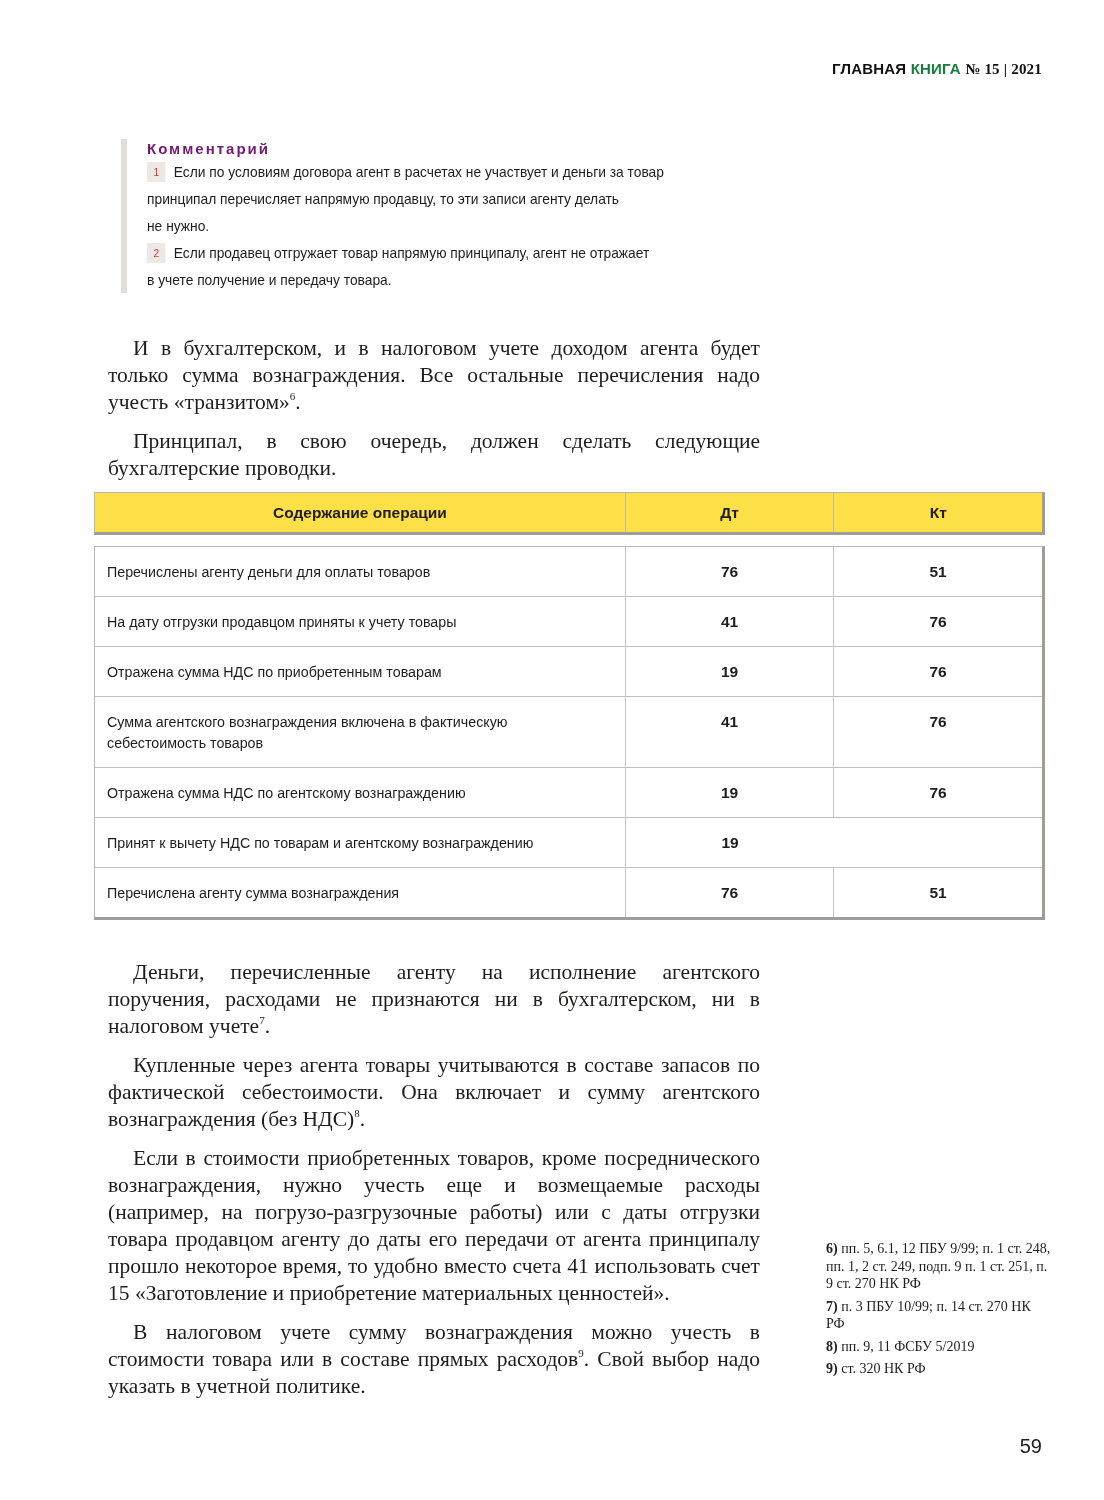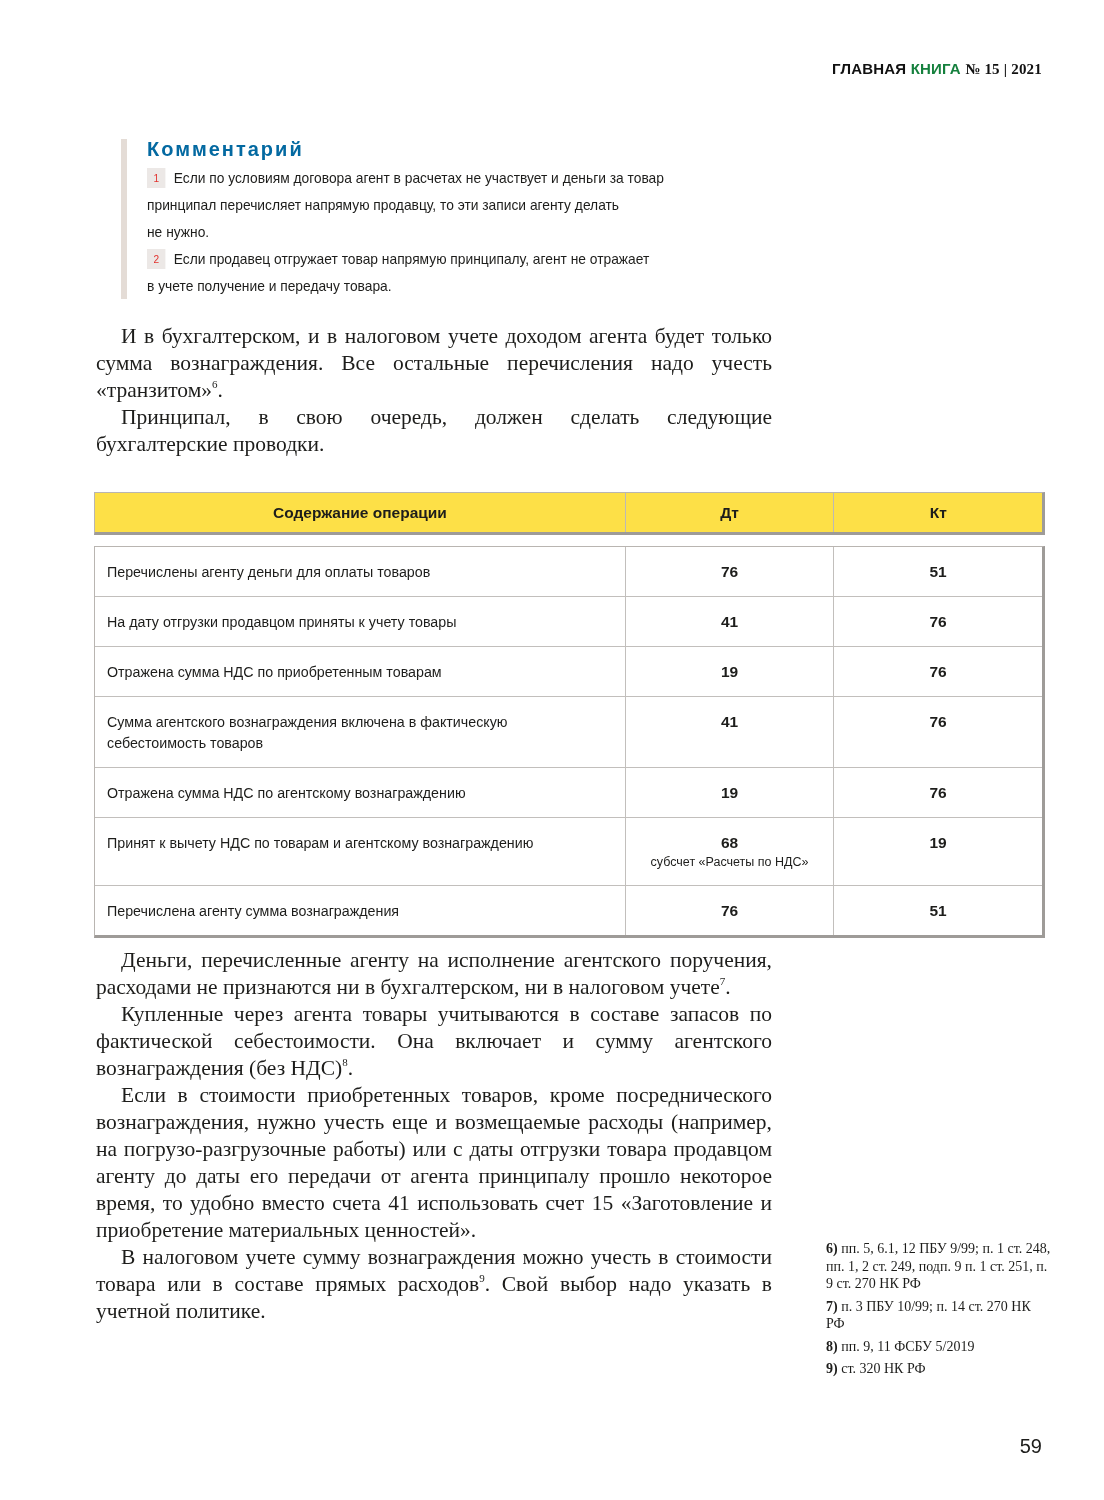--- a/index.html
+++ b/index.html
@@ -16,35 +16,35 @@
   .header .brand-b { color: #15803d; font-weight: 900; }
   .header .issue { font-family: "Liberation Serif", serif; font-weight: bold; }
 
   .comment {
     position: absolute; left: 121px; top: 139px; width: 640px;
     border-left: 6px solid #e4dcd6; padding-left: 20px;
     font-family: "Liberation Sans", sans-serif; font-size: 15px; color: #1d1d1b;
     line-height: 27px;
   }
   .comment-title {
-    color: #0369a1; font-weight: bold; letter-spacing: 2px; font-size: 20px;
-    line-height: 18px; margin-bottom: 6px; margin-top: 1px;
+    color: #701a75; font-weight: bold; letter-spacing: 2px; font-size: 15px;
+    line-height: 18px; margin-top: 1px;
   }
   .num {
     display: inline-block; background: #ece8e6; color: #e2312d; font-size: 11px;
     width: 20px; height: 20px; text-align: center; line-height: 20px; margin-right: 9px;
     vertical-align: 1px;
   }
   .comment p { margin: 0; transform: scaleX(0.92); transform-origin: left; white-space: nowrap; }
 
   .body-text {
     position: absolute; left: 96px; width: 676px; font-size: 21.5px; line-height: 27px;
     text-align: justify;
   }
-  .body-text p { margin: 0; text-indent: 25px; }
+  .body-text p { margin: 12px; text-indent: 25px; }
   .body-text sup { font-size: 11px; vertical-align: 9px; line-height: 0; }
 
   .table-head {
     position: absolute; left: 94px; top: 492px; width: 947px; height: 39px;
     background: #fde047; border: 1px solid #b9b5b1; border-right: 3px solid #9e9b98;
     border-bottom: 3px solid #9e9b98; display: flex;
     font-family: "Liberation Sans", sans-serif; font-weight: bold; font-size: 15.5px;
   }
   .table-head div { display: flex; align-items: center; justify-content: center; border-right: 1px solid #bdb9b5; }
   .table-head div:last-child { border-right: none; }
@@ -125,21 +125,20 @@
       <div class="dt"><span>41</span></div>
       <div class="kt">76</div>
     </div>
     <div class="row">
       <div class="op"><span>Отражена сумма НДС по агентскому вознаграждению</span></div>
       <div class="dt"><span>19</span></div>
       <div class="kt">76</div>
     </div>
     <div class="row">
       <div class="op"><span>Принят к вычету НДС по товарам и агентскому вознаграждению</span></div>
-      <div class="dt"><span>68</span><span class="sub">субсчет «Расчеты по НДС»</span></div>
       <div class="kt">19</div>
     </div>
     <div class="row">
       <div class="op"><span>Перечислена агенту сумма вознаграждения</span></div>
       <div class="dt"><span>76</span></div>
       <div class="kt">51</div>
     </div>
   </div>
 
 <div class="body-text" style="top:947px;font-family:Liberation Serif, serif;">

